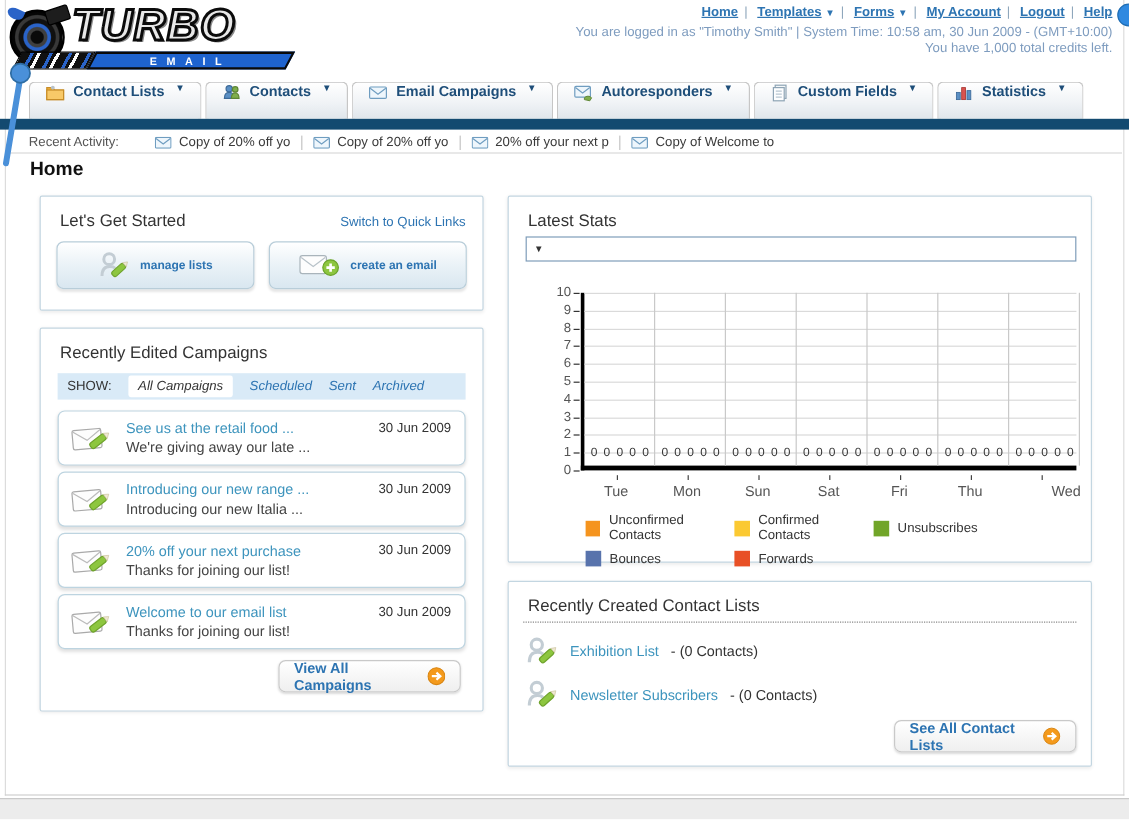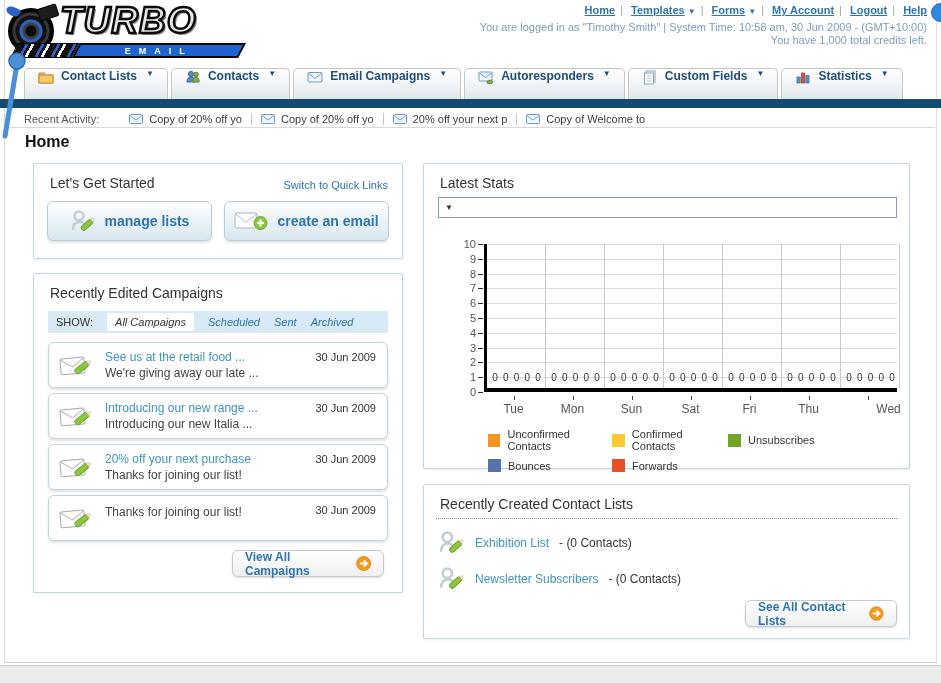--- a/index.html
+++ b/index.html
@@ -67,21 +67,21 @@
   .panel { position:absolute; background:#fff; border:1px solid #c3d6e1; border-radius:2px;
     box-shadow:0 1px 3px rgba(0,0,0,.07); }
   .panel-title { position:absolute; left:16px; top:11px; font-size:14px; color:#333; }
 
   #panel-start { left:33px; top:163px; width:370px; height:96px; }
   .switch-link { position:absolute; right:14px; top:15px; font-size:11px; color:#2d74b2; cursor:pointer; }
   .start-btns { position:absolute; left:13px; top:37px; display:flex; gap:12px; }
   .btn-big { width:165px; height:40px; border:1px solid #b8cdd9; border-radius:6px;
     background:linear-gradient(#ffffff,#eaf2f7 50%,#d9e7f0); box-shadow:0 2px 2px rgba(0,0,0,.1);
     display:flex; align-items:center; justify-content:center; gap:9px;
-    color:#2d74b2; font-weight:bold; font-size:14px; cursor:pointer; }
+    color:#2d74b2; font-weight:bold; font-size:10px; cursor:pointer; }
 
   #panel-campaigns { left:33px; top:273px; width:370px; height:320px; }
   .show-bar { position:absolute; left:14px; right:14px; top:37px; height:22px; background:#d9eaf7;
     display:flex; align-items:center; padding:0 8px; gap:14px; font-size:11px; }
   .show-label { color:#333; }
   .filter { color:#2d74b2; cursor:pointer;font-style:italic; }
   .filter.active { background:#fff; color:#333; padding:3px 8px; border-radius:2px; }
   .camp-item { position:absolute; left:14px; right:14px; height:46px; background:#fff;
     border:1px solid #bdd4e0; border-radius:6px; box-shadow:0 2px 3px rgba(0,0,0,.12);
     padding:7px 10px 0 56px; cursor:pointer; }
@@ -347,20 +347,21 @@
       <svg class="camp-ic" viewBox="0 0 36 27">
         <g transform="rotate(-5 13 14)">
             <rect x="1.5" y="6" width="24" height="16" rx="1.5" fill="#fdfdfd" stroke="#a9a9a9"></rect>
             <path d="M2 7 L13.5 15 L25 7" fill="none" stroke="#bbb"></path>
           </g>
         <g transform="rotate(-38 24 15)">
             <rect x="15" y="12" width="15" height="5.5" rx="2" fill="#8dc63f" stroke="#6fa32c"></rect>
             <path d="M30 12.2 L33.8 14.8 L30 17.6 Z" fill="#efe9d2" stroke="#c9c09a" stroke-width="0.5"></path>
           </g>
       </svg>
+      <div class="camp-title">Welcome to our email list</div>
       <div class="camp-sub">Thanks for joining our list!</div>
       <div class="camp-date">30 Jun 2009</div>
     </div>
 
     <div class="btn-view" id="btn-view-campaigns">
       <span>View All Campaigns</span>
       <svg class="arrow-ic" viewBox="0 0 18 18">
         <circle cx="9" cy="9" r="8.2" fill="#f49a1c" stroke="#d88512"></circle>
         <path d="M4.5 9 H12 M9 5.5 L12.8 9 L9 12.5" fill="none" stroke="#fff" stroke-width="2.2"></path>
       </svg>

